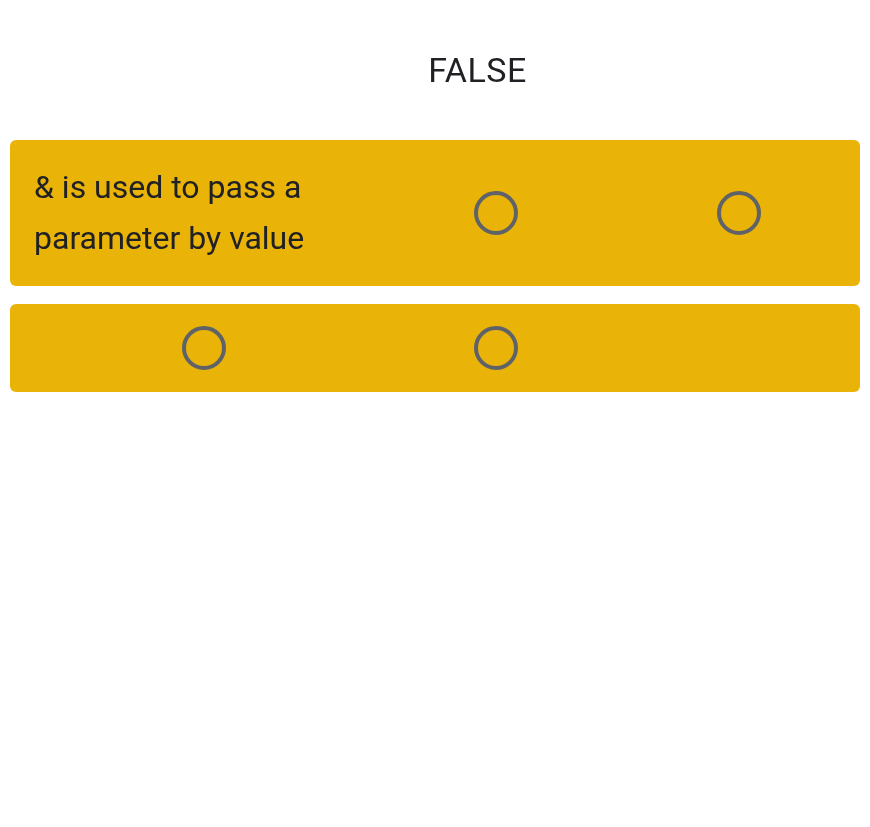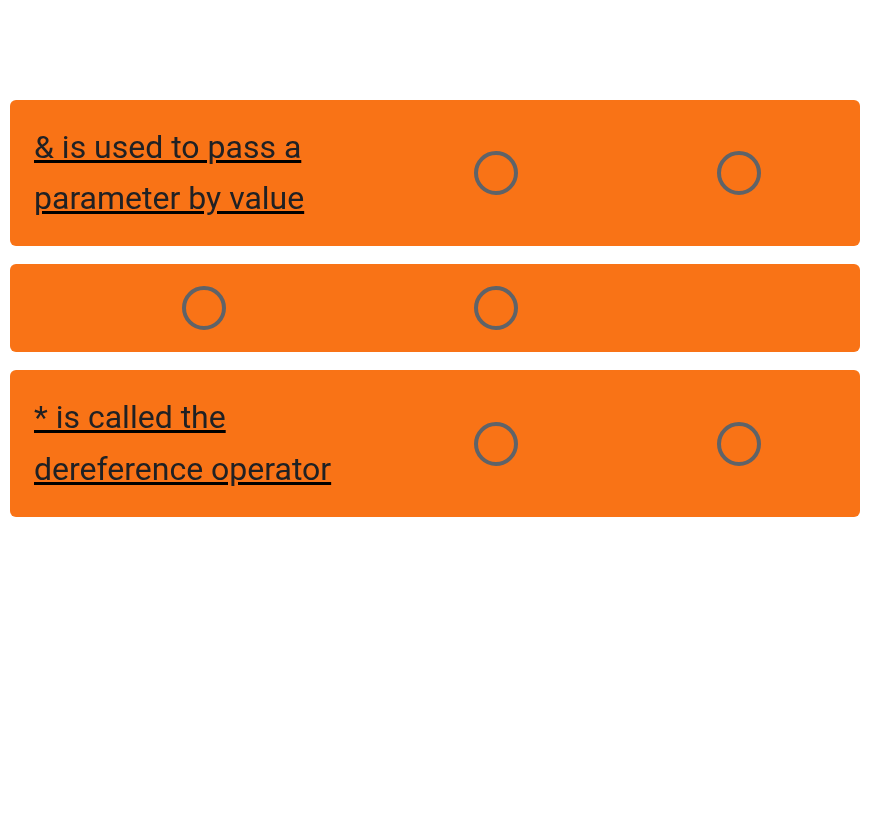--- a/index.html
+++ b/index.html
@@ -31,25 +31,24 @@
       text-align: center;
       font-size: 34px;
       font-weight: 400;
       color: #202124;
       letter-spacing: 0.5px;
     }
     .question-row {
       display: grid;
       grid-template-columns: 340px 1fr 1fr;
       align-items: center;
-      background: #f97316;
+      background: #eab308;
       border-radius: 6px;
       margin-bottom: 18px;
       padding: 22px 0 22px 24px;
-      text-decoration: underline;
     }
     .question-text {
       font-size: 32px;
       color: #202124;
       line-height: 1.6;
       font-weight: 400;
       padding-right: 20px;
     }
     .radio-cell {
       display: flex;
@@ -66,20 +65,21 @@
       display: inline-block;
     }
   </style>
 </head>
 <body>
 
 <div class="container">
 
   <div class="header-row">
     <div class="header-empty"></div>
+    <div class="header-cell">FALSE</div>
   </div>
 
   <div class="question-row">
     <div class="question-text">&amp; is used to pass a parameter by value</div>
     <div class="radio-cell">
       <span class="radio-button"></span>
     </div>
     <div class="radio-cell">
       <span class="radio-button"></span>
     </div>
@@ -87,23 +87,14 @@
 
   <div class="question-row">
     <div class="radio-cell">
       <span class="radio-button"></span>
     </div>
     <div class="radio-cell">
       <span class="radio-button"></span>
     </div>
   </div>
 
-  <div class="question-row">
-    <div class="question-text">* is called the dereference operator</div>
-    <div class="radio-cell">
-      <span class="radio-button"></span>
-    </div>
-    <div class="radio-cell">
-      <span class="radio-button"></span>
-    </div>
-  </div>
 
 </div>
 
 </body></html>

